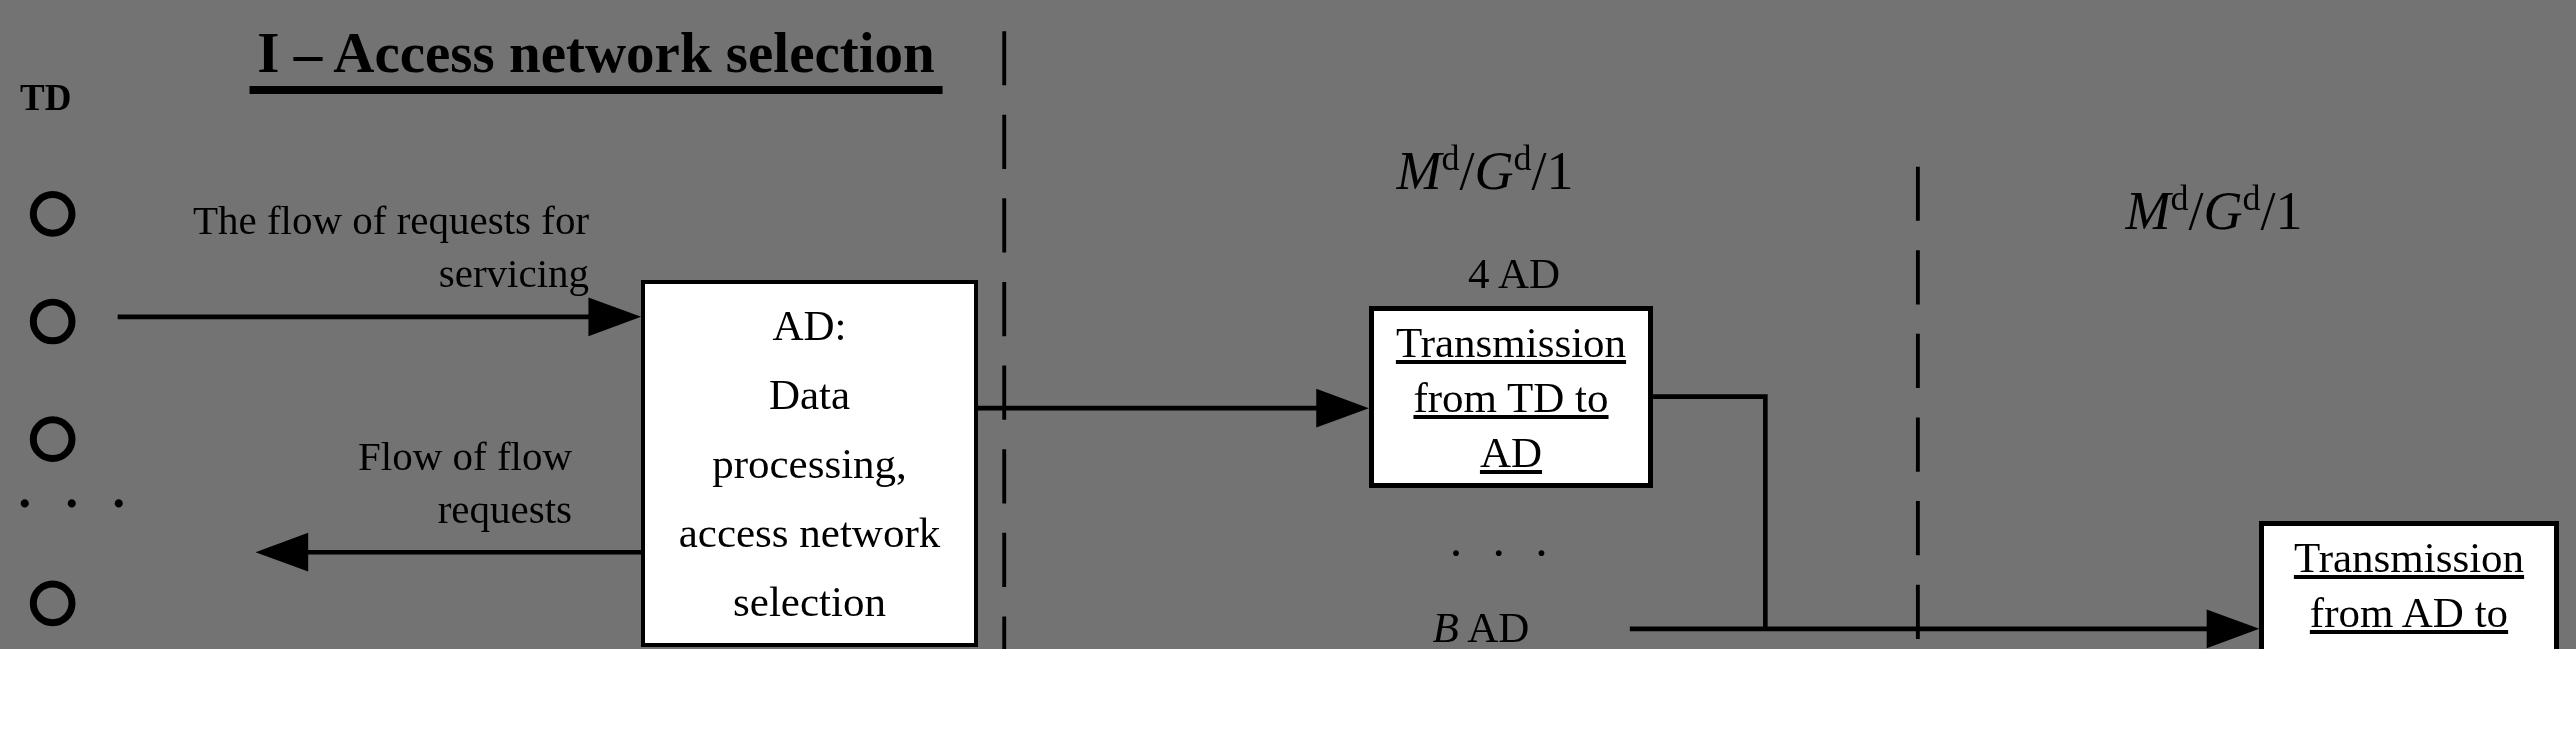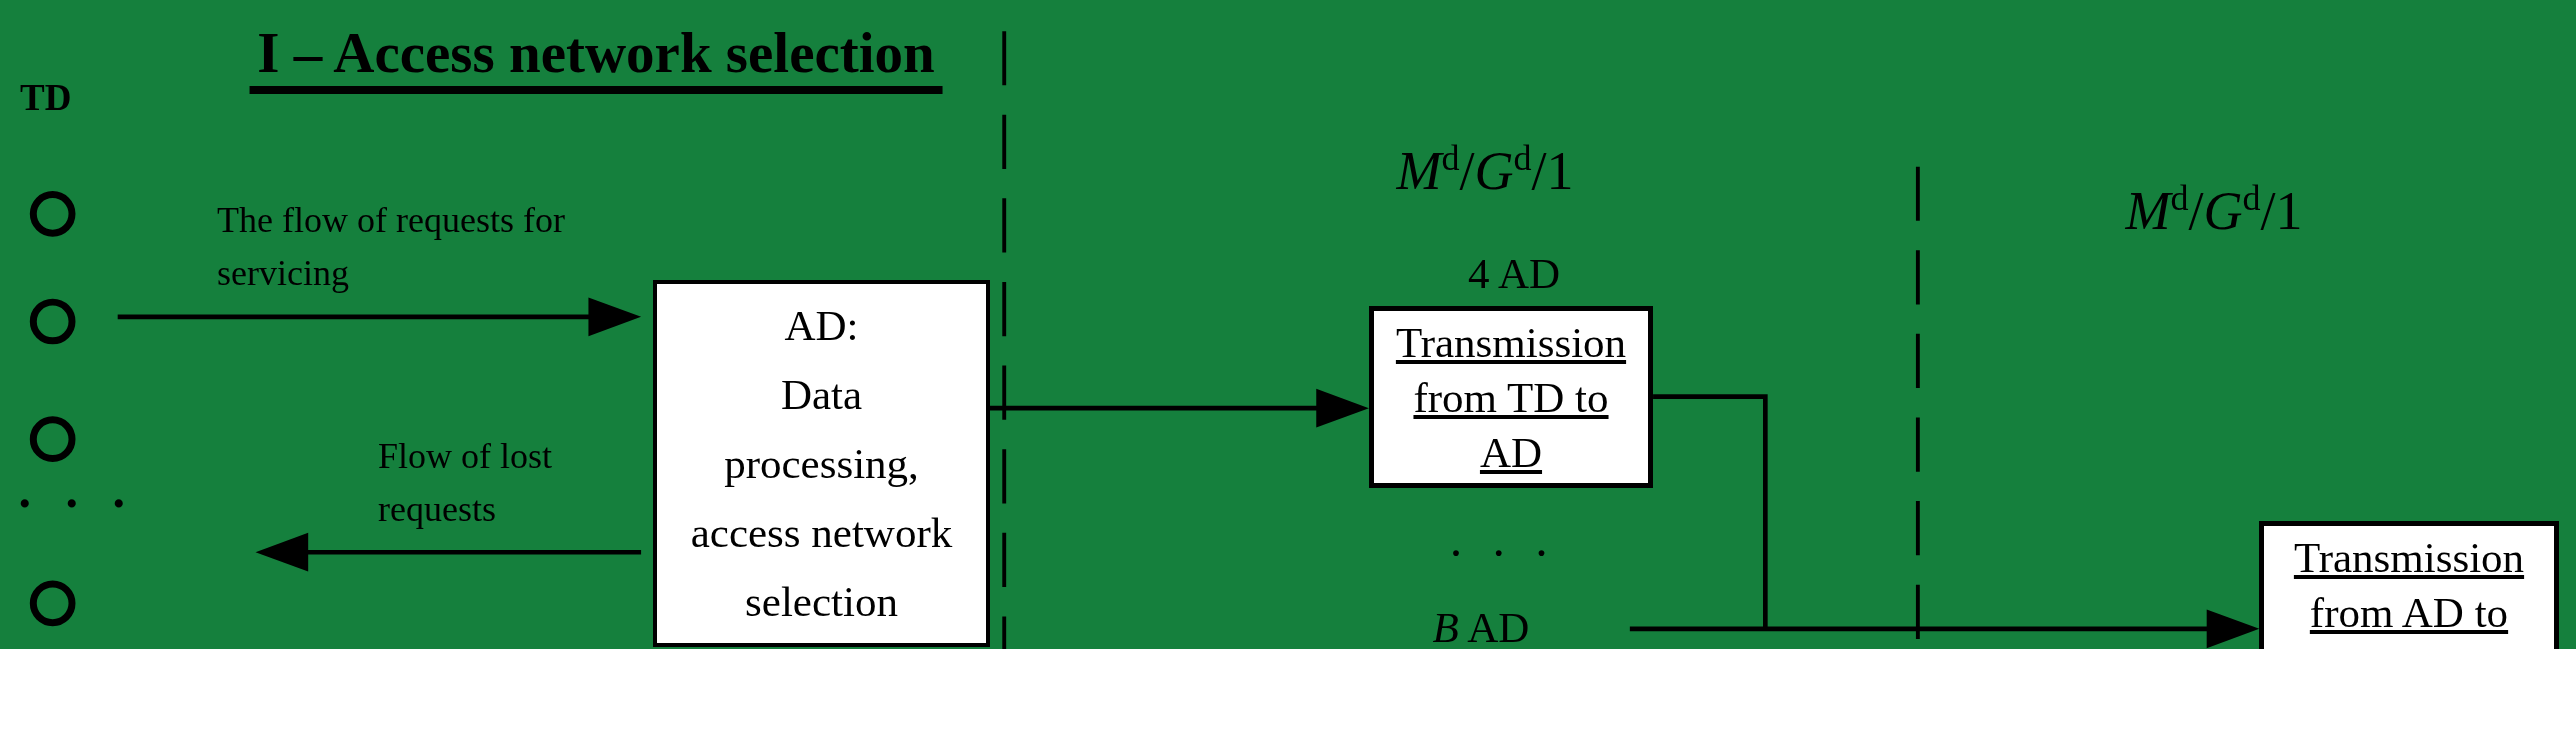--- a/index.html
+++ b/index.html
@@ -1,27 +1,27 @@
 <!DOCTYPE html>
 <html style="font-size:12.4px"><head>
 <meta charset="utf-8">
 <style>
   html,body{margin:0;padding:0;background:#fff;}
   .canvas{
-    position:relative;width:2576px;height:649px;background:#15803d;
+    position:relative;width:2576px;height:649px;background:#737373;
     font-family:"Liberation Serif","DejaVu Serif",serif;color:#000;overflow:hidden;
   }
   .abs{position:absolute;}
   .ctr{transform:translateX(-50%);}
   .section-title{
     font-size:57px;font-weight:bold;white-space:nowrap;
     border-bottom:8.5px solid #000;padding:0 7.7px 3.1px 7.7px;line-height:1.05;
   }
   .td-label{font-size:37px;font-weight:bold;line-height:1;}
-  .flow-label{font-size:36px;line-height:53px;text-align:left;white-space:pre-line;}
+  .flow-label{font-size:41px;line-height:53px;text-align:right;white-space:pre-line;}
   .node-box{
     box-sizing:border-box;background:#fff;border:4.6px solid #000;
     display:flex;align-items:center;justify-content:center;text-align:center;
   }
   .node-text{font-size:43px;line-height:55px;white-space:pre-line;text-decoration:underline;}
   .ad-text{font-size:43px;line-height:69px;white-space:pre-line;}
   .queue-label{font-size:54px;line-height:1;white-space:nowrap;}
   .queue-label i{font-style:italic;}
   .queue-label sup{font-size:36px;font-style:normal;line-height:0;vertical-align:18.6px;}
   .small-label{font-size:43px;line-height:1;white-space:nowrap;}
@@ -60,24 +60,24 @@
     <polygon points="2918,812 2850,787 2850,837" fill="#000"></polygon>
   </svg>
 
   <div class="abs ctr section-title" style="left:596px;top:23px;">I – Access network selection</div>
 
   <div class="abs td-label" style="left:20px;top:79px;">TD</div>
   <div class="abs ellipsis td" style="left:18.6px;top:465px;">. . .</div>
 
   <div class="abs ctr flow-label" style="left:391px;top:194px;">The flow of requests for
 servicing</div>
-  <div class="abs ctr flow-label" style="left:465px;top:430px;">Flow of lost
+  <div class="abs ctr flow-label" style="left:465px;top:430px;">Flow of flow
 requests</div>
 
-  <div class="abs node-box" style="left:641px;top:280px;width:337px;height:367px;margin-left:12px;">
+  <div class="abs node-box" style="left:641px;top:280px;width:337px;height:367px;">
     <div class="ad-text">AD:
 Data
 processing,
 access network
 selection</div>
   </div>
 
   <div class="abs ctr queue-label" style="left:1485px;top:144px;"><i>M</i><sup>d</sup><span>/</span><i>G</i><sup>d</sup><span>/</span><span>1</span></div>
 
   <div class="abs ctr queue-label" style="left:2214px;top:184px;"><i>M</i><sup>d</sup><span>/</span><i>G</i><sup>d</sup><span>/</span><span>1</span></div>

